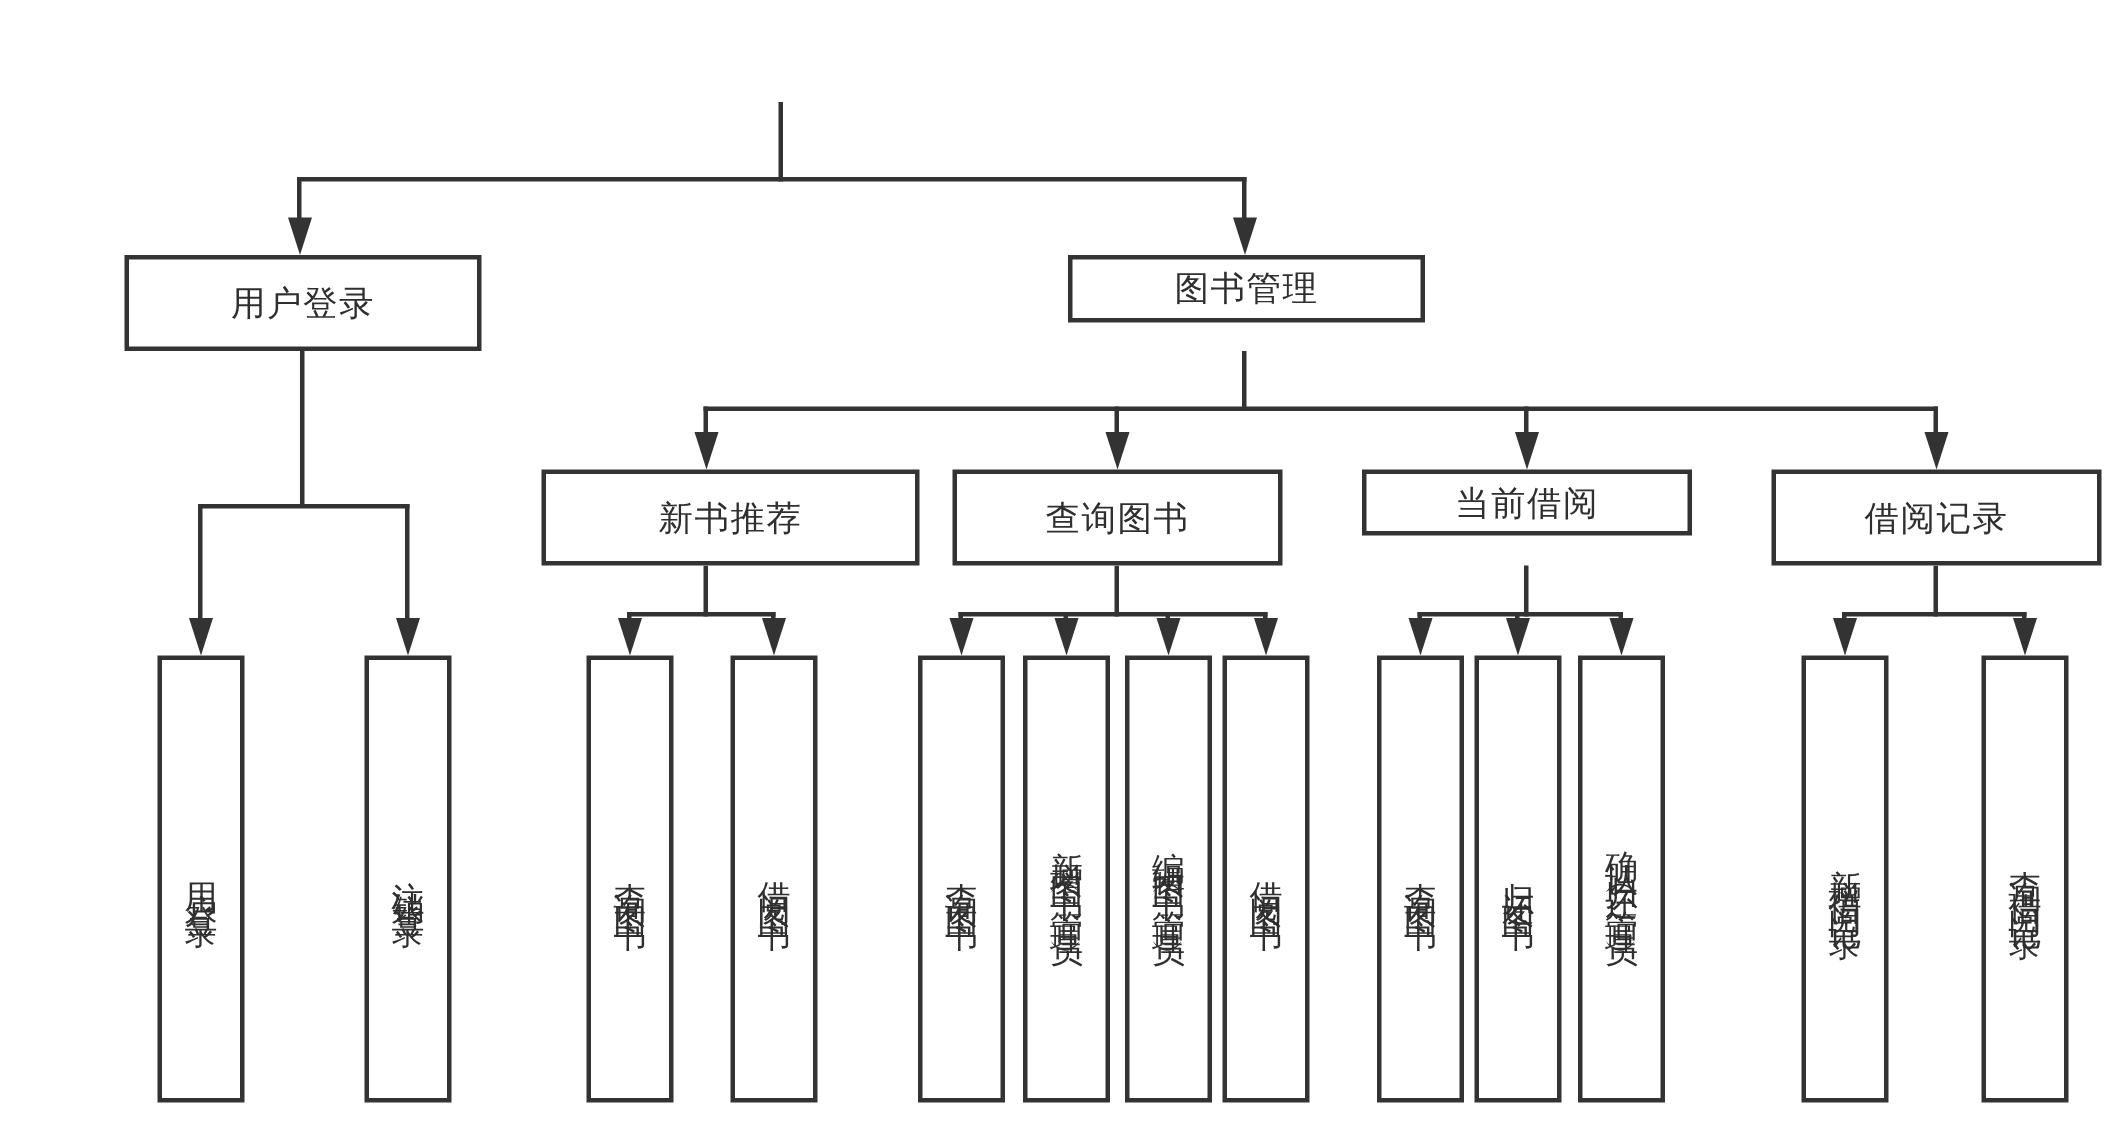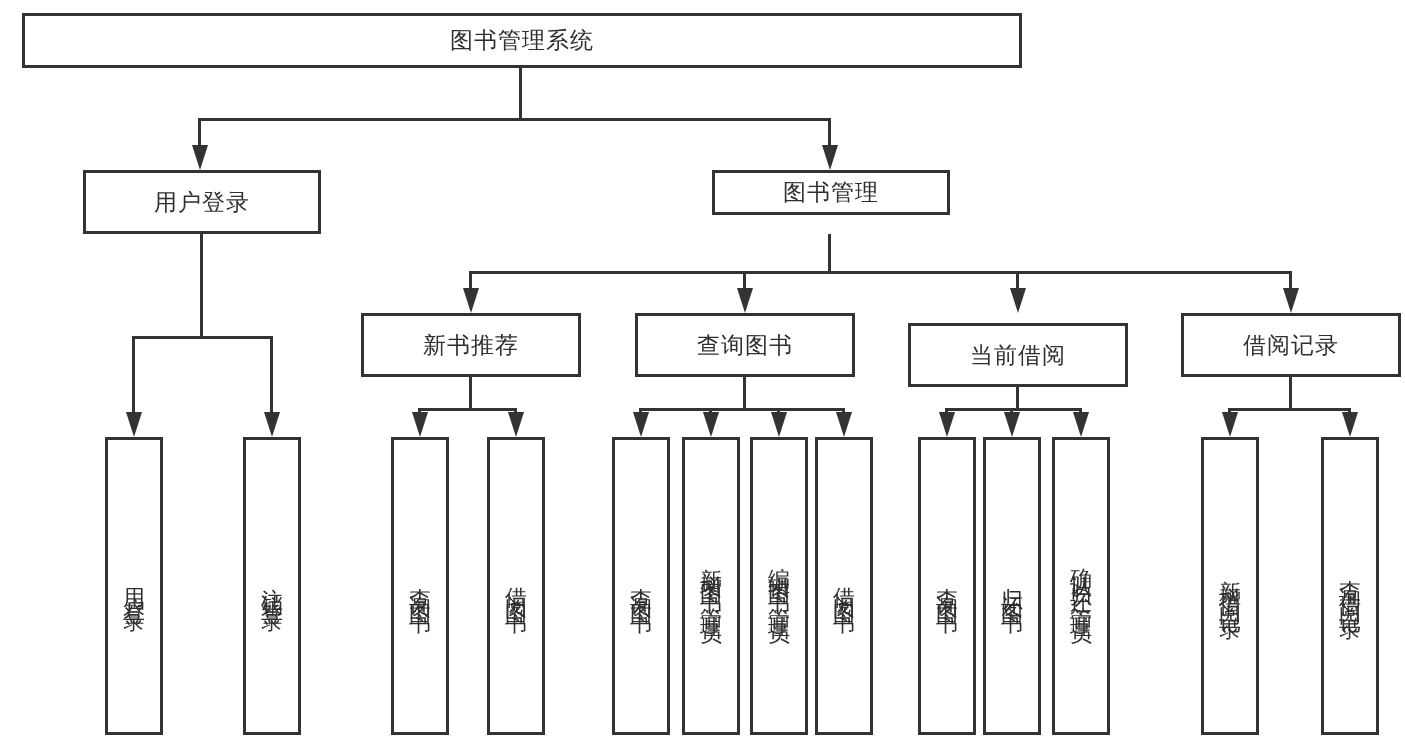--- a/index.html
+++ b/index.html
@@ -110,28 +110,27 @@
   <div class="arw" style="left:633px;top:412px"></div>
   <div class="arw" style="left:703px;top:412px"></div>
   <div class="arw" style="left:771px;top:412px"></div>
   <div class="arw" style="left:836px;top:412px"></div>
   <div class="arw" style="left:939px;top:412px"></div>
   <div class="arw" style="left:1004px;top:412px"></div>
   <div class="arw" style="left:1073px;top:412px"></div>
   <div class="arw" style="left:1222px;top:412px"></div>
   <div class="arw" style="left:1342px;top:412px"></div>
 
-  <div class="box" style="left:22px;top:13px;width:1000px;height:55px">图书管理系统</div>
 
   <div class="box" style="left:83px;top:170px;width:238px;height:64px">用户登录</div>
   <div class="box" style="left:712px;top:170px;width:238px;height:45px">图书管理</div>
 
-  <div class="box" style="left:361px;top:313px;width:220px;height:64px">新书推荐</div>
+  <div class="box" style="left:361px;top:313px;width:252px;height:64px">新书推荐</div>
   <div class="box" style="left:635px;top:313px;width:220px;height:64px">查询图书</div>
-  <div class="box" style="left:908px;top:323px;width:220px;height:64px">当前借阅</div>
+  <div class="box" style="left:908px;top:313px;width:220px;height:44px">当前借阅</div>
   <div class="box" style="left:1181px;top:313px;width:220px;height:64px">借阅记录</div>
 
   <div class="box vert" style="left:105px;top:437px;width:58px;height:298px">用户登录</div>
   <div class="box vert" style="left:243px;top:437px;width:58px;height:298px">注销登录</div>
 
   <div class="box vert" style="left:391px;top:437px;width:58px;height:298px">查询图书</div>
   <div class="box vert" style="left:487px;top:437px;width:58px;height:298px">借阅图书</div>
 
   <div class="box vert" style="left:612px;top:437px;width:58px;height:298px">查询图书</div>
   <div class="box vert" style="left:682px;top:437px;width:58px;height:298px">新增图书（管理员）</div>

